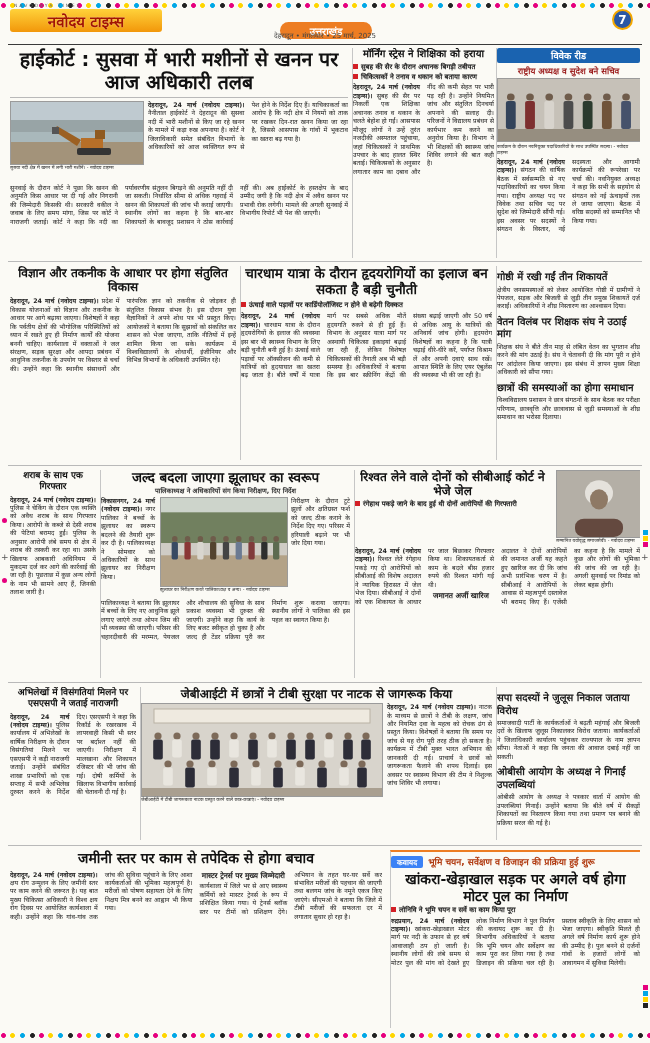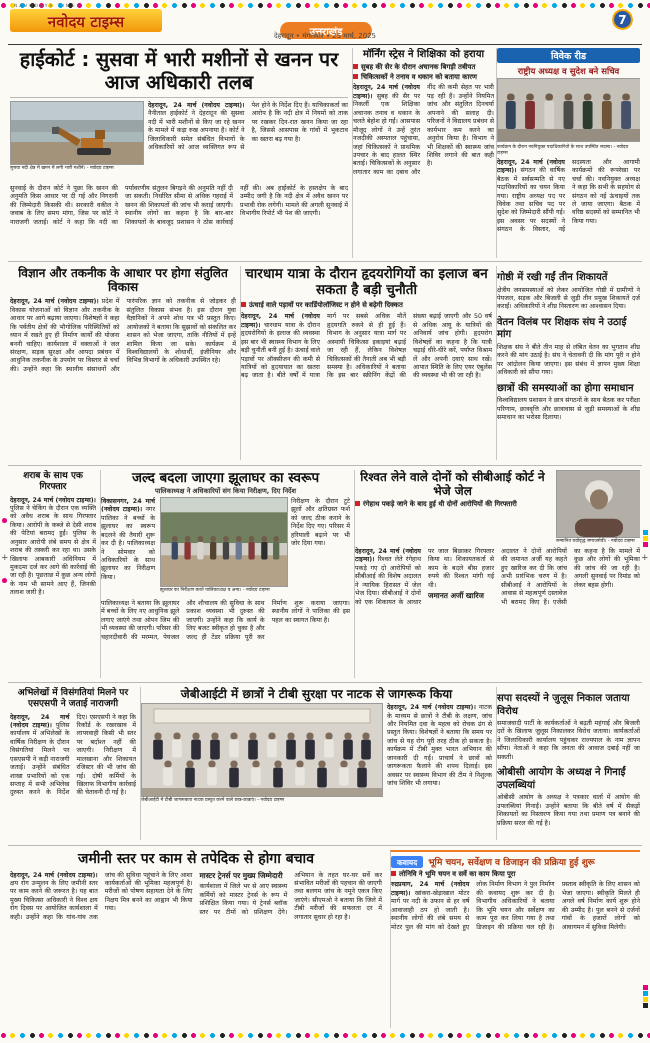--- a/index.html
+++ b/index.html
@@ -35,21 +35,21 @@
   .body-text{font-size:6.3px;line-height:1.34;text-align:justify;color:#1d1d1d;}
   .cols2{column-count:2;column-gap:7px;}
   .cols3{column-count:3;column-gap:7px;}
   .cols4{column-count:4;column-gap:7px;}
   .byline{font-weight:bold;}
   .caption{font-size:4.7px;line-height:1.25;color:#333;}
   .photo{background:#cfccc5;border:0.5px solid #9b9b9b;}
   .photo svg{display:block;width:100%;height:100%;}
   .red-sq{display:inline-block;width:5px;height:5px;background:#d31f26;flex:0 0 auto;margin-top:1px;}
   .bullet-line{display:flex;gap:3px;font-size:6.8px;font-weight:bold;line-height:1.25;color:#222;margin:2px 0;}
-  .sub-inline{font-weight:bold;font-size:7.3px;margin:2px 0;text-align:left;}
+  .sub-inline{font-weight:bold;font-size:7.3px;margin:2px 0;text-align:center;}
   .rail-item-title{font-weight:bold;font-size:10px;line-height:1.25;margin:5px 0 2px;}
   .vivek-bar{background:#1a63b0;color:#fff;font-weight:bold;font-size:9.5px;display:flex;
       align-items:center;justify-content:center;border-radius:2px;}
   .vivek-sub{color:#9c1f1f;font-weight:bold;font-size:8.5px;text-align:center;margin:2px 0;}
   .kaw-tag{background:#3b82f6;color:#fff;font-weight:bold;font-size:7.5px;padding:1px 6px;border-radius:2px;}
   .kaw-kicker{color:#b03a10;font-weight:bold;font-size:9px;}
   .edge{position:absolute;font-size:9px;color:#555;}
   .sq{position:absolute;width:5px;height:5px;}
   .dot5{position:absolute;width:5px;height:5px;border-radius:50%;}
 </style>
@@ -359,20 +359,21 @@
       <div class="sub-inline">मास्टर ट्रेनर्स पर मुख्य जिम्मेदारी</div>
       <span>कार्यशाला में जिले भर से आए स्वास्थ्य कर्मियों को मास्टर ट्रेनर्स के रूप में प्रशिक्षित किया गया। ये ट्रेनर्स ब्लॉक स्तर पर टीमों को प्रशिक्षण देंगे। अभियान के तहत घर-घर सर्वे कर संभावित मरीजों की पहचान की जाएगी तथा बलगम जांच के नमूने एकत्र किए जाएंगे। सीएमओ ने बताया कि जिले में टीबी मरीजों की सफलता दर में लगातार सुधार हो रहा है।</span>
     </div>
   </div>
 
   <div class="abs vsep" style="left:390px;top:850px;width:250px;height:178px;border-top:2px solid #ed7d23;padding-top:3px;">
     <div style="display:flex;align-items:center;gap:5px;">
       <span class="kaw-tag">कवायद</span>
       <span class="kaw-kicker">भूमि चयन, सर्वेक्षण व डिजाइन की प्रक्रिया हुई शुरू</span>
     </div>
+    <div class="hl" style="font-size:14px;margin-top:3px;">खांकरा-खेड़ाखाल सड़क पर अगले वर्ष होगा मोटर पुल का निर्माण</div>
     <div class="bullet-line">
       <span class="red-sq"></span>
       <span>लोनिवि ने भूमि चयन व सर्वे का काम किया पूरा</span>
     </div>
     <div class="body-text cols3" style="height:108px;">
       <span class="byline">रुद्रप्रयाग, 24 मार्च (नवोदय टाइम्स)।</span>
       <span>खांकरा-खेड़ाखाल मोटर मार्ग पर नदी के उफान से हर वर्ष आवाजाही ठप हो जाती है। स्थानीय लोगों की लंबे समय से मोटर पुल की मांग को देखते हुए लोक निर्माण विभाग ने पुल निर्माण की कवायद शुरू कर दी है। विभागीय अधिकारियों ने बताया कि भूमि चयन और सर्वेक्षण का काम पूरा कर लिया गया है तथा डिजाइन की प्रक्रिया चल रही है। प्रस्ताव स्वीकृति के लिए शासन को भेजा जाएगा। स्वीकृति मिलते ही अगले वर्ष निर्माण कार्य शुरू होने की उम्मीद है। पुल बनने से दर्जनों गांवों के हजारों लोगों को आवागमन में सुविधा मिलेगी।</span>
     </div>
   </div>
 

